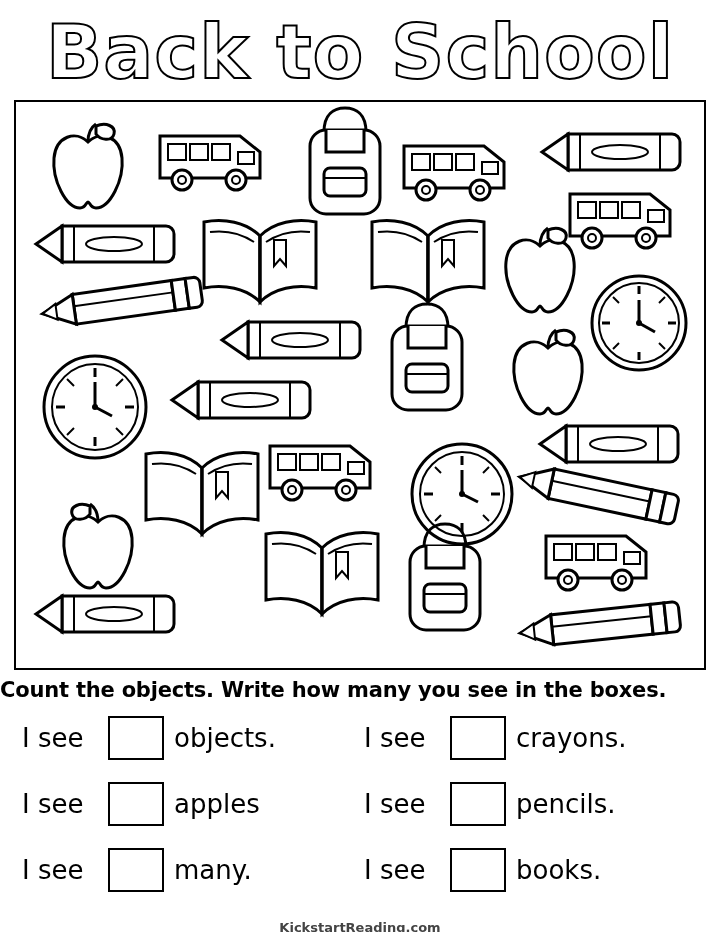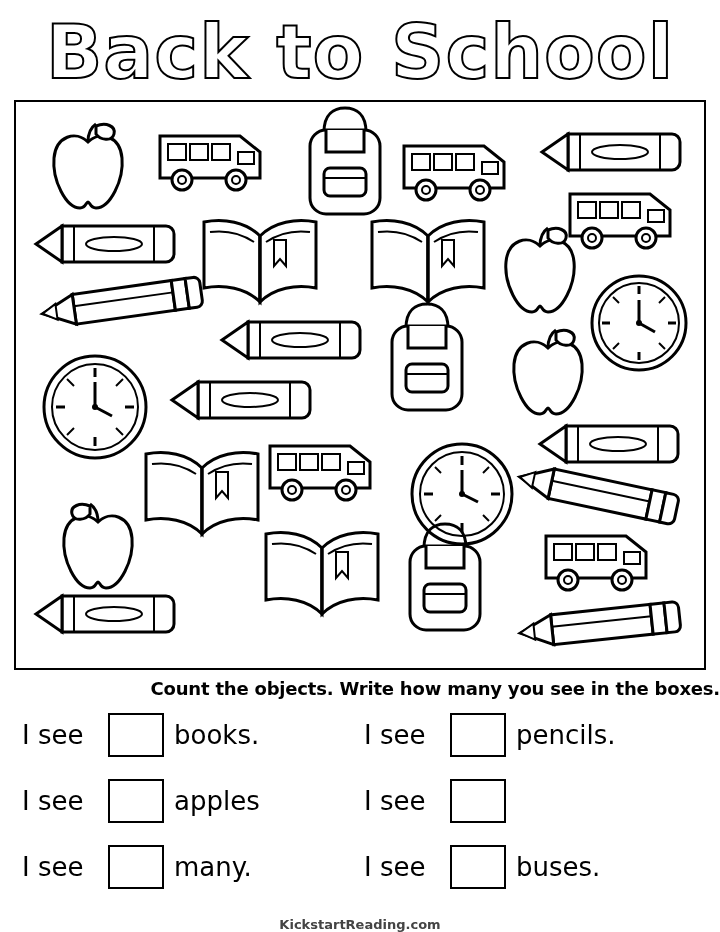--- a/index.html
+++ b/index.html
@@ -51,26 +51,25 @@
     position: absolute;
   }
   .obj svg {
     display: block;
     overflow: visible;
   }
 
   
   .instruction {
     margin-top: 8px;
-    text-align: right;
-    font-size: 18px;
+    text-align: left;
+    font-size: 21px;
     font-weight: bold;
     font-family: "DejaVu Sans", sans-serif;
     letter-spacing: -0.2px;
-    margin-left: 42px;
   }
 
   
   .answers {
     margin-top: 10px;
     padding: 0 22px;
     box-sizing: border-box;
     display: grid;
     grid-template-columns: 1fr 1fr;
     grid-row-gap: 14px;
@@ -446,47 +445,48 @@
 
 </div>
 
 <div class="instruction">Count the objects.  Write how many you see in the boxes.</div>
 
 <div class="answers">
 
   <div class="answer-row">
     <span class="isee">I see</span>
     <input class="blank-box" value="" style="">
+    <span class="noun">objects.</span>
+  </div>
+
+  <div class="answer-row">
+    <span class="isee">I see</span>
+    <input class="blank-box" value="" style="">
+    <span class="noun">crayons.</span>
+  </div>
+
+  <div class="answer-row">
+    <span class="isee">I see</span>
+    <input class="blank-box" value="" style="">
+    <span class="noun">apples</span>
+  </div>
+
+  <div class="answer-row">
+    <span class="isee">I see</span>
+    <input class="blank-box" value="" style="">
+    <span class="noun">pencils.</span>
+  </div>
+
+  <div class="answer-row">
+    <span class="isee">I see</span>
+    <input class="blank-box" value="" style="">
+    <span class="noun">many.</span>
+  </div>
+
+  <div class="answer-row">
+    <span class="isee">I see</span>
+    <input class="blank-box" value="" style="">
     <span class="noun">books.</span>
   </div>
 
-  <div class="answer-row">
-    <span class="isee">I see</span>
-    <input class="blank-box" value="" style="">
-    <span class="noun">pencils.</span>
-  </div>
-
-  <div class="answer-row">
-    <span class="isee">I see</span>
-    <input class="blank-box" value="" style="">
-    <span class="noun">apples</span>
-  </div>
-
-  <div class="answer-row">
-    <span class="isee">I see</span>
-    <input class="blank-box" value="" style="">
-  </div>
-
-  <div class="answer-row">
-    <span class="isee">I see</span>
-    <input class="blank-box" value="" style="">
-    <span class="noun">many.</span>
-  </div>
-
-  <div class="answer-row">
-    <span class="isee">I see</span>
-    <input class="blank-box" value="" style="">
-    <span class="noun">buses.</span>
-  </div>
-
 </div>
 
 <div class="footer">KickstartReading.com</div>
 
 </body></html>

